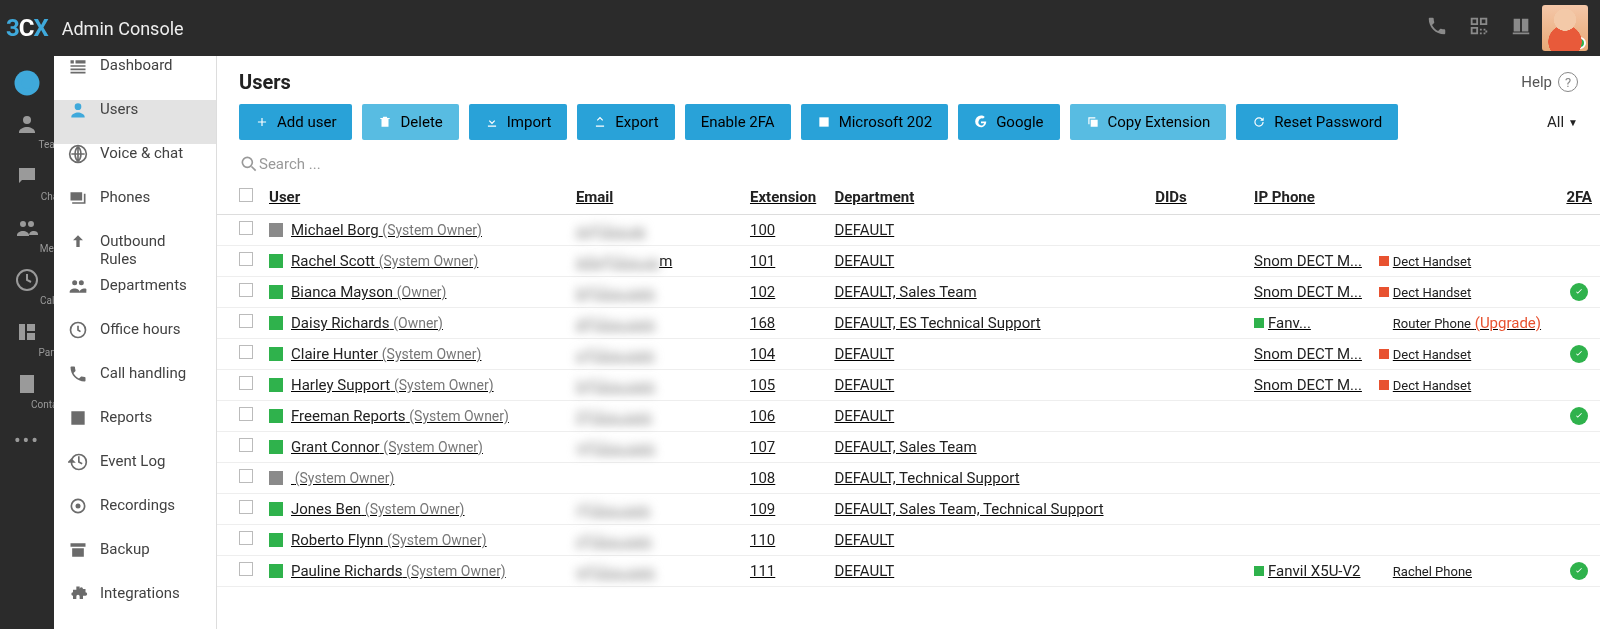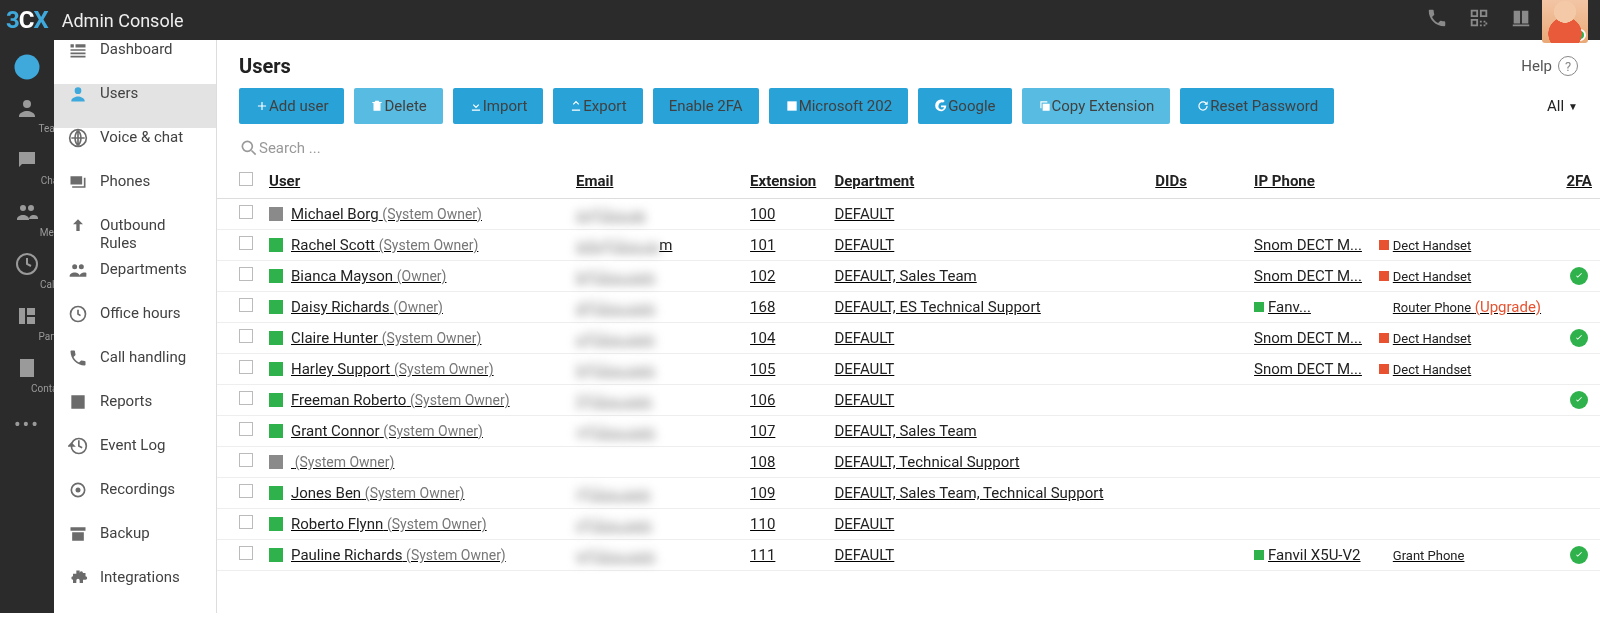--- a/index.html
+++ b/index.html
@@ -1,19 +1,19 @@
 <!DOCTYPE html>
 <html><head>
 <meta charset="utf-8">
 <style>
 * { margin:0; padding:0; box-sizing:border-box; font-family: -apple-system, "Segoe UI", Roboto, Arial, sans-serif; }
 body { width:1600px; height:629px; overflow:hidden; background:#fff; }
 
 
-.topbar { height:40px; background:#2b2b2b; color:#fff; display:flex; align-items:center; padding:0 12px 0 6px; }
+.topbar { height:56px; background:#2b2b2b; color:#fff; display:flex; align-items:center; padding:0 12px 0 6px; }
 .logo { display:flex; align-items:center; gap:4px; }
 .logo-text { font-size:24px; font-weight:700; letter-spacing:-1px; }
 .logo-3 { color:#3fa9db; }
 .logo-c { color:#fff; }
 .logo-x { color:#3fa9db; }
 .admin-title { margin-left:14px; font-size:18px; font-weight:400; color:#eee; }
 .topbar-spacer { flex:1; }
 .topbar-icons { display:flex; align-items:center; gap:20px; margin-right:10px; color:#8a8a8a; }
 .topbar-icons svg { width:22px; height:22px; fill:#8a8a8a; }
 .avatar { width:46px; height:46px; border-radius:3px; background:linear-gradient(#f4c7a8,#e8a977); position:relative; overflow:hidden; }
@@ -41,21 +41,21 @@
 
 
 .main { flex:1; display:flex; flex-direction:column; }
 .main-header { display:flex; align-items:center; padding:14px 22px 10px 22px; }
 .page-title { font-size:20px; font-weight:700; color:#222; }
 .help { margin-left:auto; display:flex; align-items:center; gap:6px; color:#555; font-size:15px;}
 .help-icon { width:20px; height:20px; border:1.5px solid #888; border-radius:50%; display:inline-flex; align-items:center; justify-content:center; font-size:13px; color:#888;}
 
 
 .toolbar { display:flex; align-items:center; gap:10px; padding:0 22px 10px 22px; }
-.btn { display:inline-flex; align-items:center; background:#29a2d8; color:#404040; border:none; padding:0 16px; height:36px; font-size:15px; border-radius:2px; cursor:pointer;text-align:center; }
+.btn { display:inline-flex; align-items:center; gap:8px; background:#29a2d8; color:#000000; border:none; padding:0 16px; height:36px; font-size:15px; border-radius:2px; cursor:pointer;text-align:center; }
 .btn.light { background:#58bce2; }
 .btn svg { width:14px; height:14px; fill:#fff; }
 .toolbar-spacer { flex:1; }
 .filter { display:flex; align-items:center; gap:4px; color:#222; font-size:15px; cursor:pointer; }
 .filter .caret { font-size:10px; }
 
 
 .searchbar { display:flex; align-items:center; padding:4px 22px 6px 22px; }
 .searchbar svg { width:20px; height:20px; fill:none; stroke:#999; stroke-width:2; }
 .searchbar input { border:none; outline:none; font-size:15px; flex:1; color:#333; }
@@ -419,21 +419,21 @@
             <td class="col-ext">105</td>
             <td class="col-dept">DEFAULT</td>
             <td class="col-dids"></td>
             <td class="col-ip">Snom DECT M...</td>
             <td class="col-phone2"><span class="phone-sq red" style=""></span><span style="font-size:13px">Dect Handset</span> </td>
             <td class="col-2fa"></td>
           </tr>
           <tr>
             <td class="col-chk"><span class="chk"></span></td>
             <td class="col-user">
-              <div class="cell-user"><span class="sq green"></span><span>Freeman Roberto</span>&nbsp;<span class="role">(System Owner)</span></div>
+              <div class="cell-user"><span class="sq green"></span><span>Freeman Reports</span>&nbsp;<span class="role">(System Owner)</span></div>
             </td>
             <td class="col-email"><span class="blur">f@3cx.com</span><span></span></td>
             <td class="col-ext">106</td>
             <td class="col-dept">DEFAULT</td>
             <td class="col-dids"></td>
             <td class="col-ip"></td>
             <td class="col-phone2"></td>
             <td class="col-2fa"><span class="fa-badge">
                 <svg viewBox="0 0 24 24">
                   <path d="M9 16l-4-4 1.4-1.4L9 13.2l8.6-8.6L19 6z"></path>
@@ -495,21 +495,21 @@
           <tr>
             <td class="col-chk"><span class="chk"></span></td>
             <td class="col-user">
               <div class="cell-user"><span class="sq green"></span><span>Pauline Richards</span>&nbsp;<span class="role">(System Owner)</span></div>
             </td>
             <td class="col-email"><span class="blur">p@3cx.com</span><span></span></td>
             <td class="col-ext">111</td>
             <td class="col-dept">DEFAULT</td>
             <td class="col-dids"></td>
             <td class="col-ip"><span class="phone-sq green"></span>Fanvil X5U-V2</td>
-            <td class="col-phone2"><span class="phone-sq " style="background:transparent"></span><span style="font-size:13px">Grant Phone</span> </td>
+            <td class="col-phone2"><span class="phone-sq " style="background:transparent"></span><span style="font-size:13px">Rachel Phone</span> </td>
             <td class="col-2fa"><span class="fa-badge">
                 <svg viewBox="0 0 24 24">
                   <path d="M9 16l-4-4 1.4-1.4L9 13.2l8.6-8.6L19 6z"></path>
                 </svg>
               </span></td>
           </tr>
         </tbody>
     </table>
   </div>
 </div>

